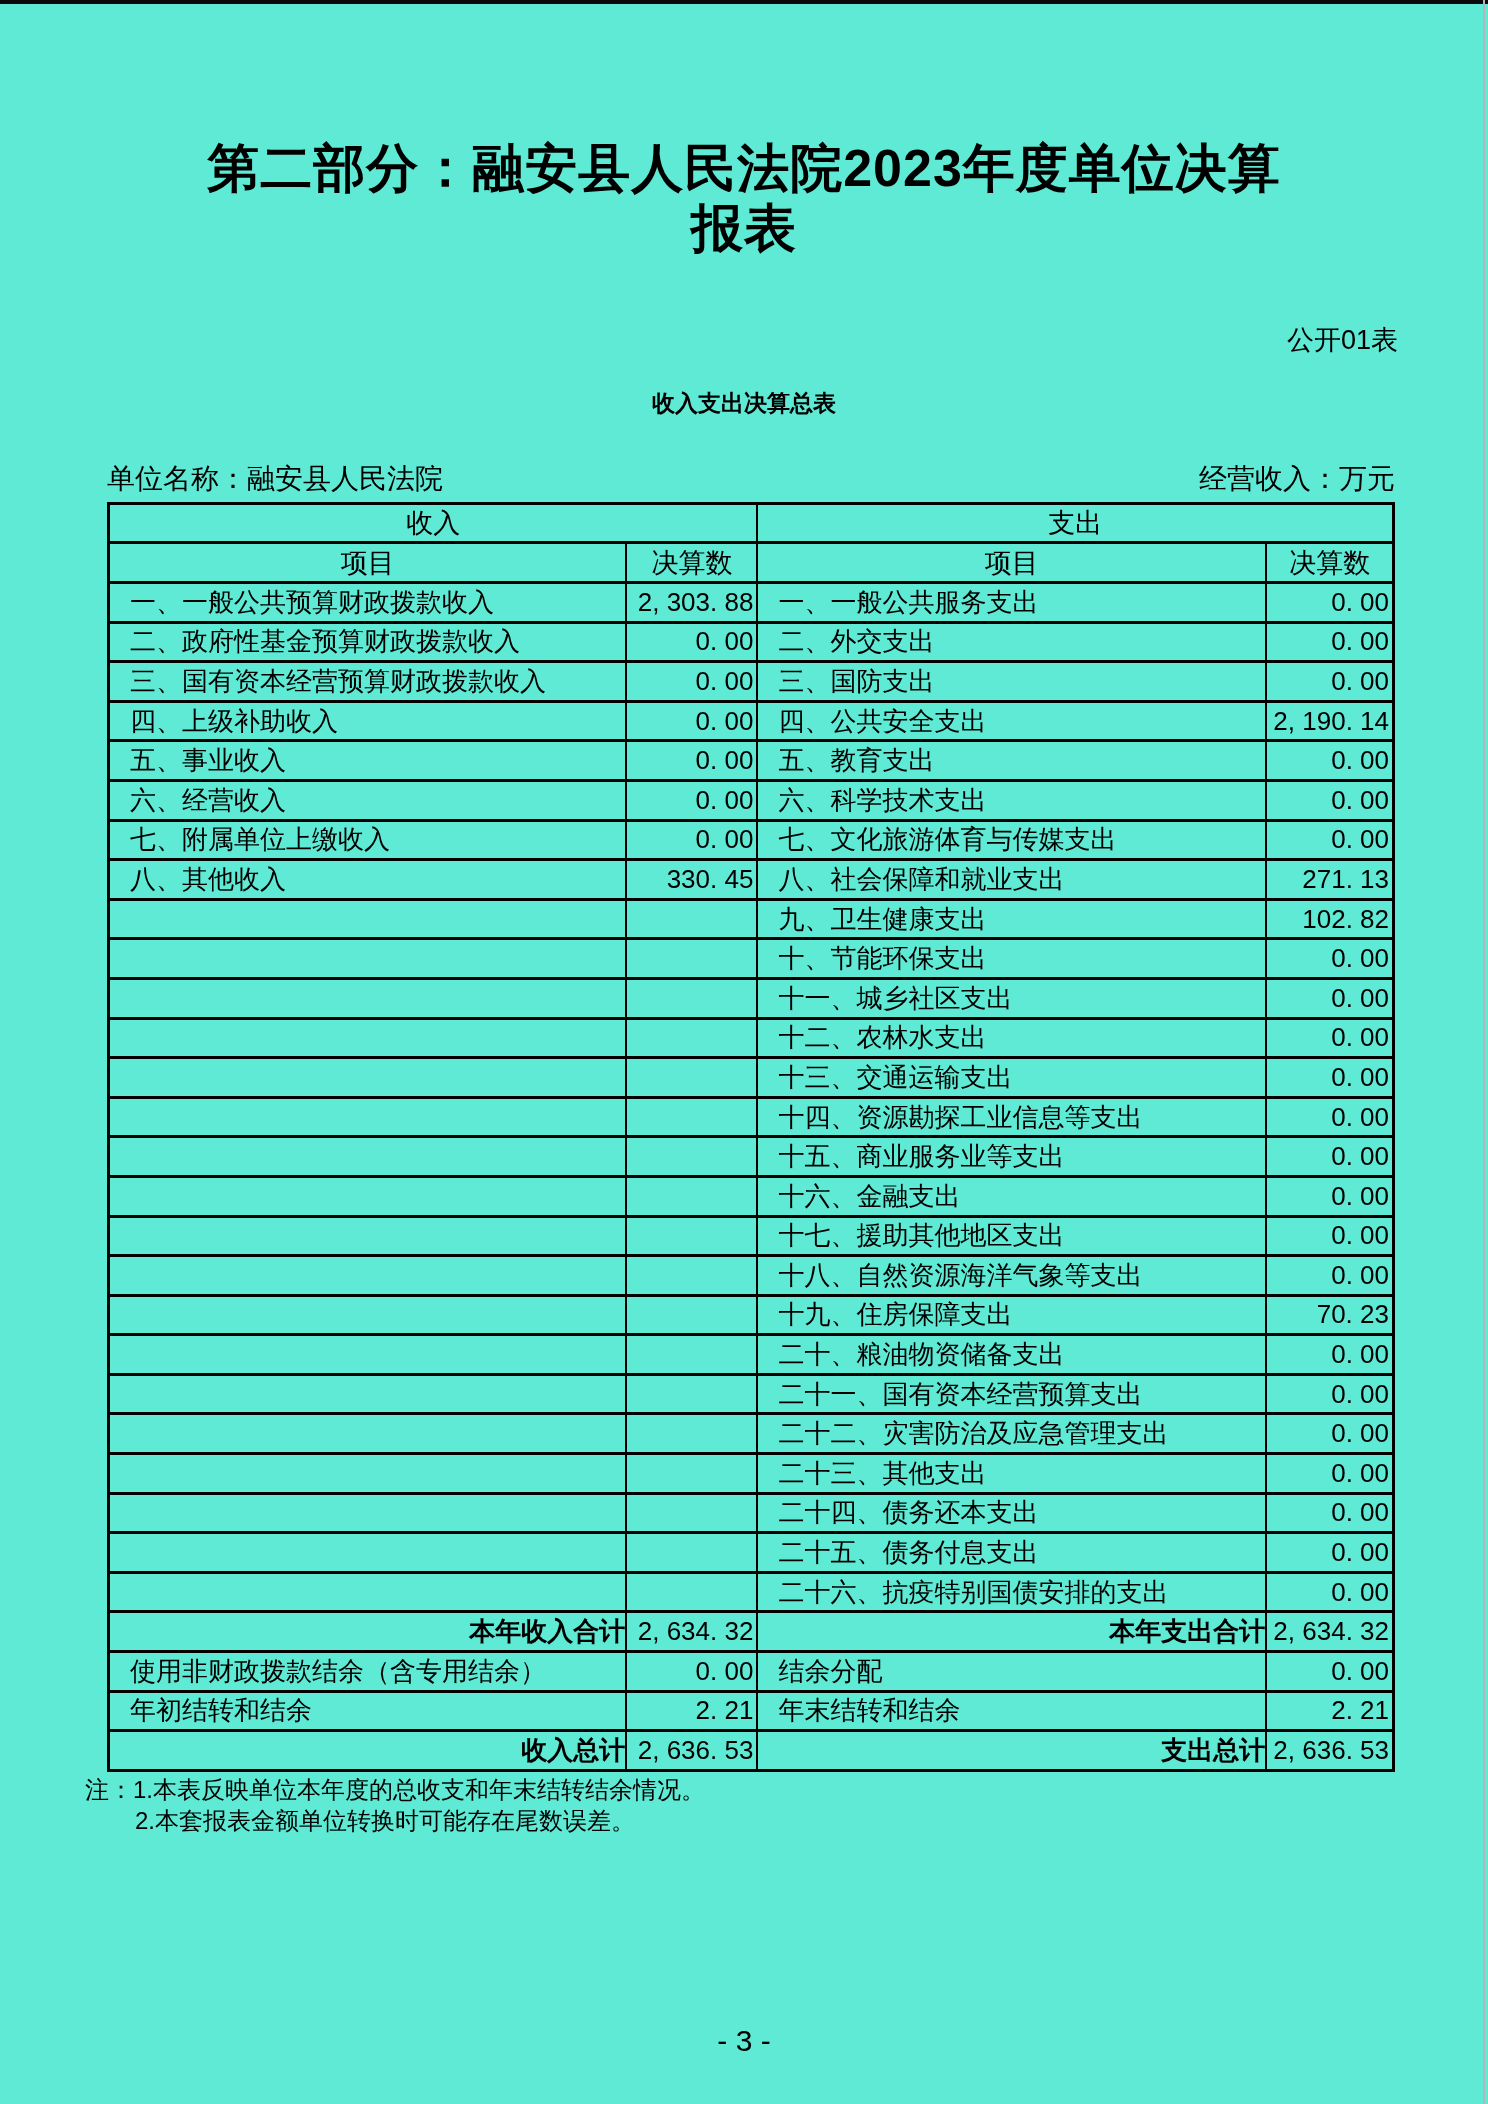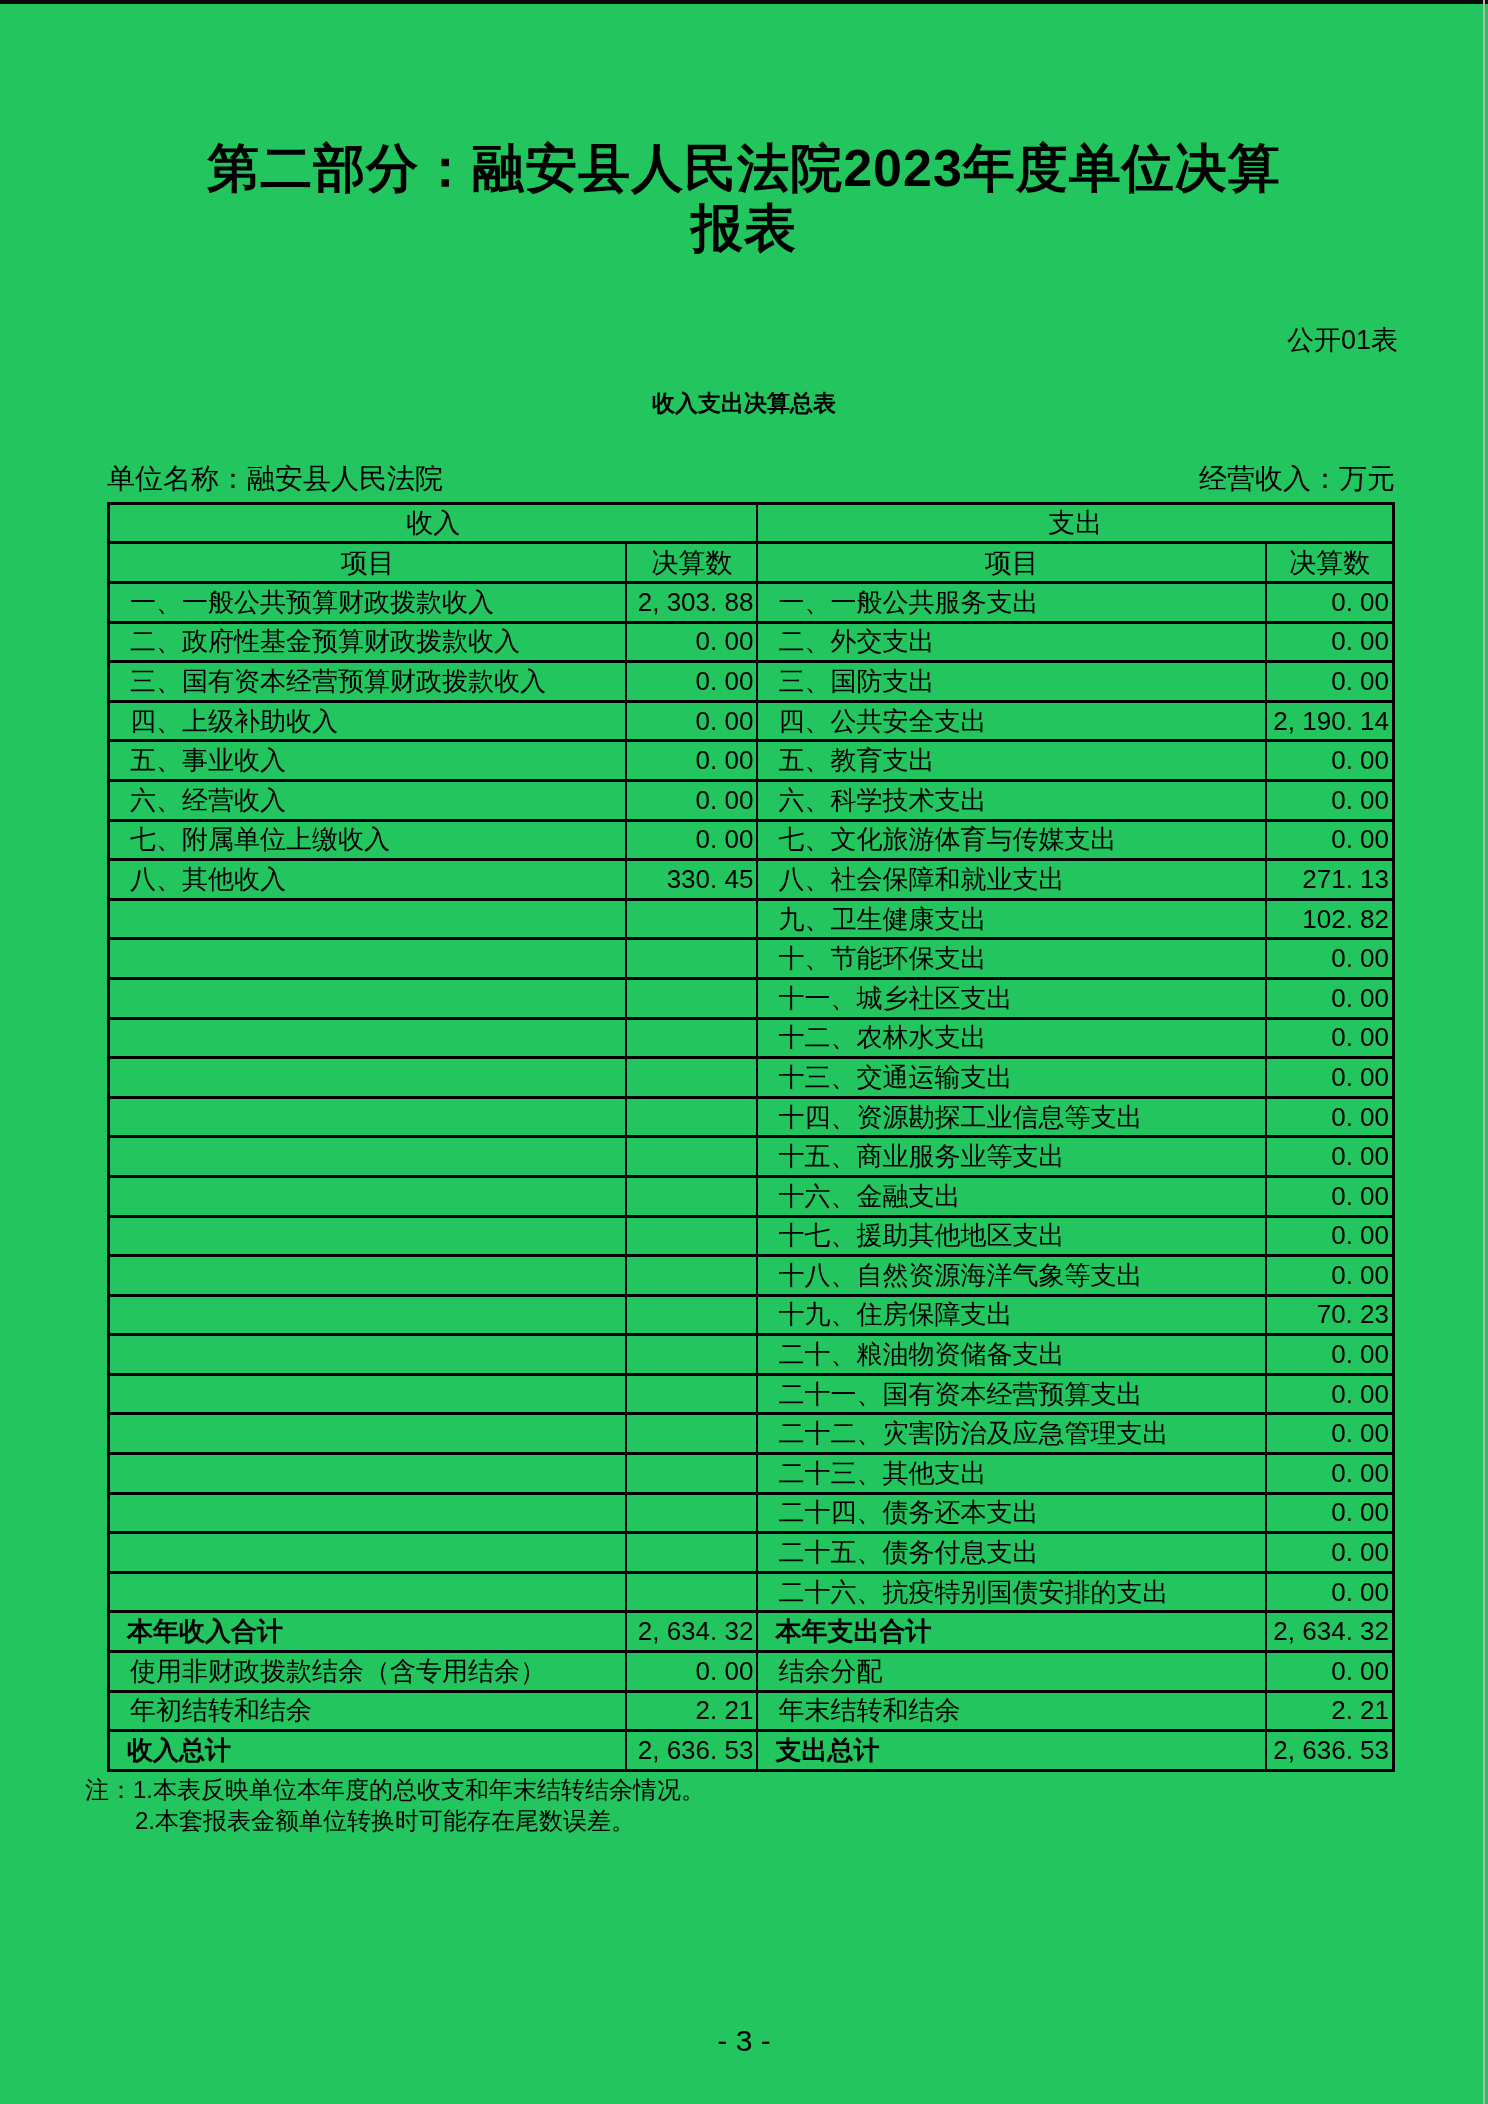--- a/index.html
+++ b/index.html
@@ -1,20 +1,20 @@
 <!DOCTYPE html>
 <html><head>
 <meta charset="utf-8">
 <style>
   html, body { margin: 0; padding: 0; background: #ffffff; }
   .page {
     position: relative;
     width: 1488px;
     height: 2104px;
-    background: #22c55e;
+    background: #5eead4;
     font-family: "Liberation Sans", sans-serif;
     color: #000000;
     overflow: hidden;
   }
   .scan-topbar {
     position: absolute; top: 0; left: 0;
     width: 1488px; height: 4px; background: #0a0a0a;
   }
   .scan-edge {
     position: absolute; top: 0; right: 3px;
@@ -59,21 +59,21 @@
     padding: 0;
     overflow: hidden;
     white-space: nowrap;
   }
   .summary-table thead tr.h1 { height: 38px; margin-top: 48px; }
   .summary-table thead tr.h2 { height: 40px; }
   .summary-table thead th { font-weight: normal; text-align: center; font-size: 27px; }
   .summary-table tbody tr { height: 39.6px; }
   .summary-table td.item { text-align: left; padding-left: 20px; }
   .summary-table td.num  { text-align: right; padding-right: 3px; }
-  .summary-table tr.total td.item { text-align: left; font-weight: bold; padding-left: 17px; }
+  .summary-table tr.total td.item { text-align: right; font-weight: bold; padding-left: 17px; }
   .notes {
     position: absolute; top: 1774px; left: 85px;
     font-size: 24px; line-height: 31px;
   }
   .notes .note-line2 { padding-left: 50px; }
   .page-number {
     position: absolute; top: 2024px; left: 50%;
     transform: translateX(-50%);
     font-size: 30px;
   }

